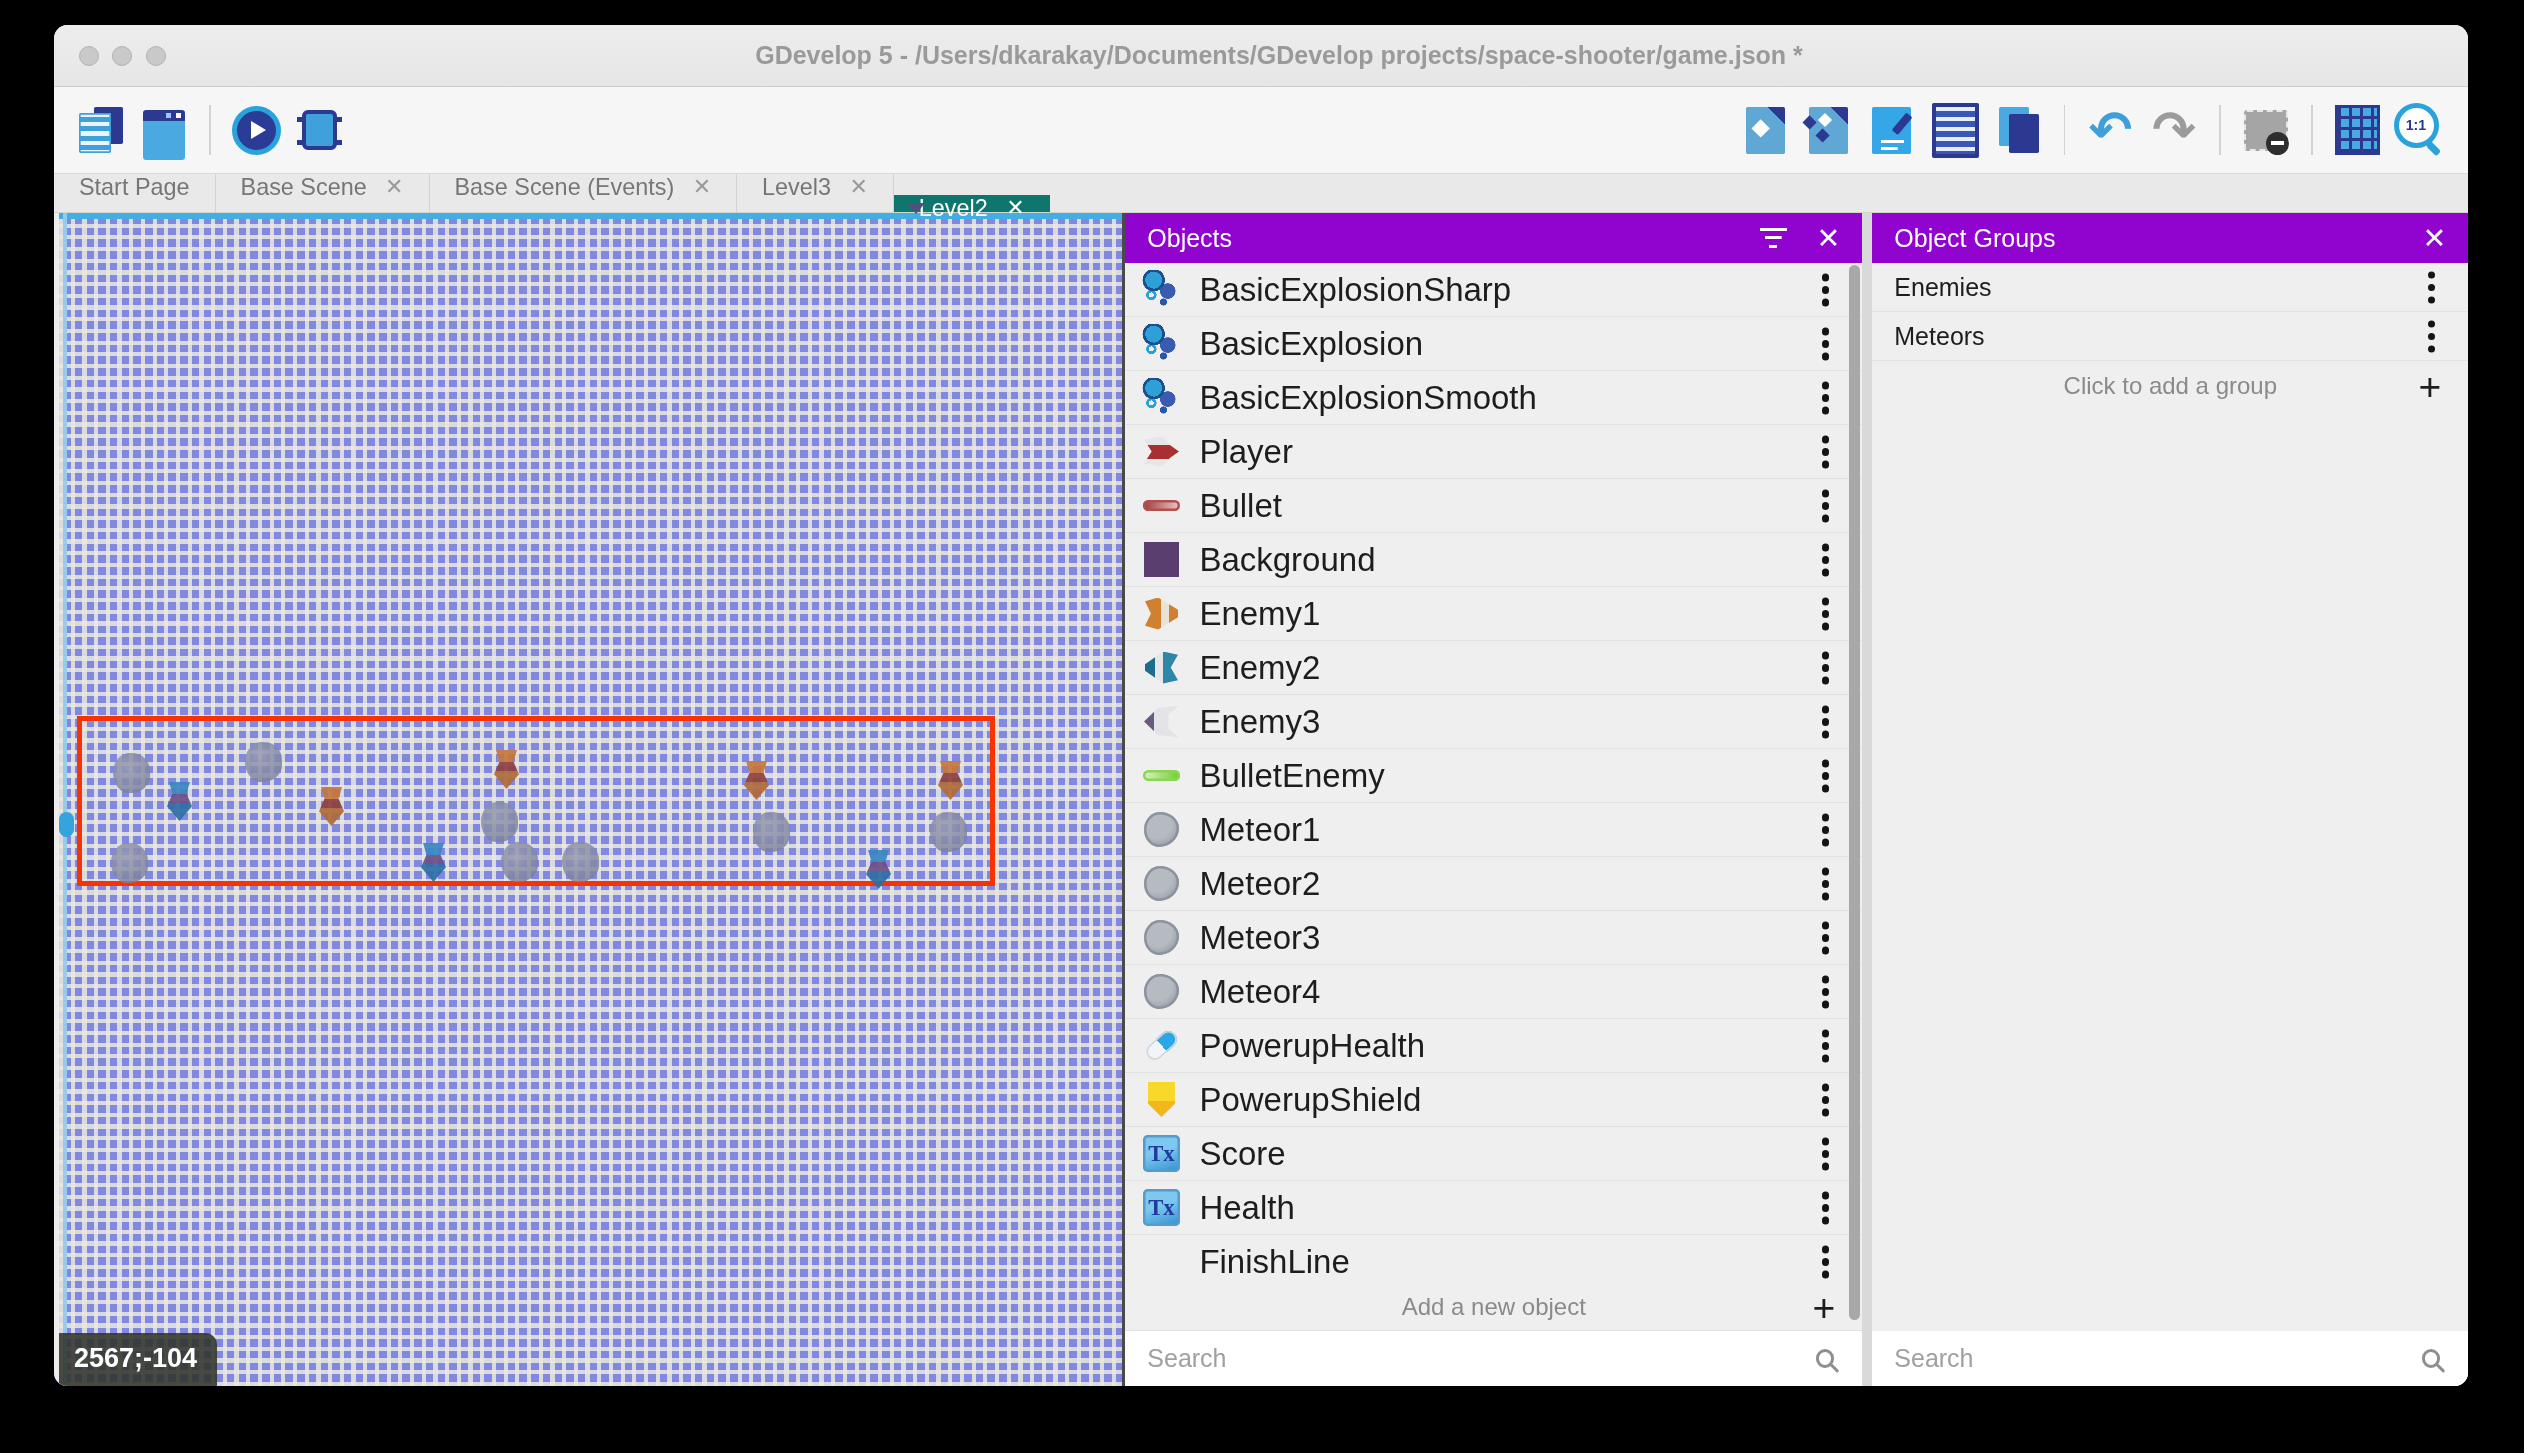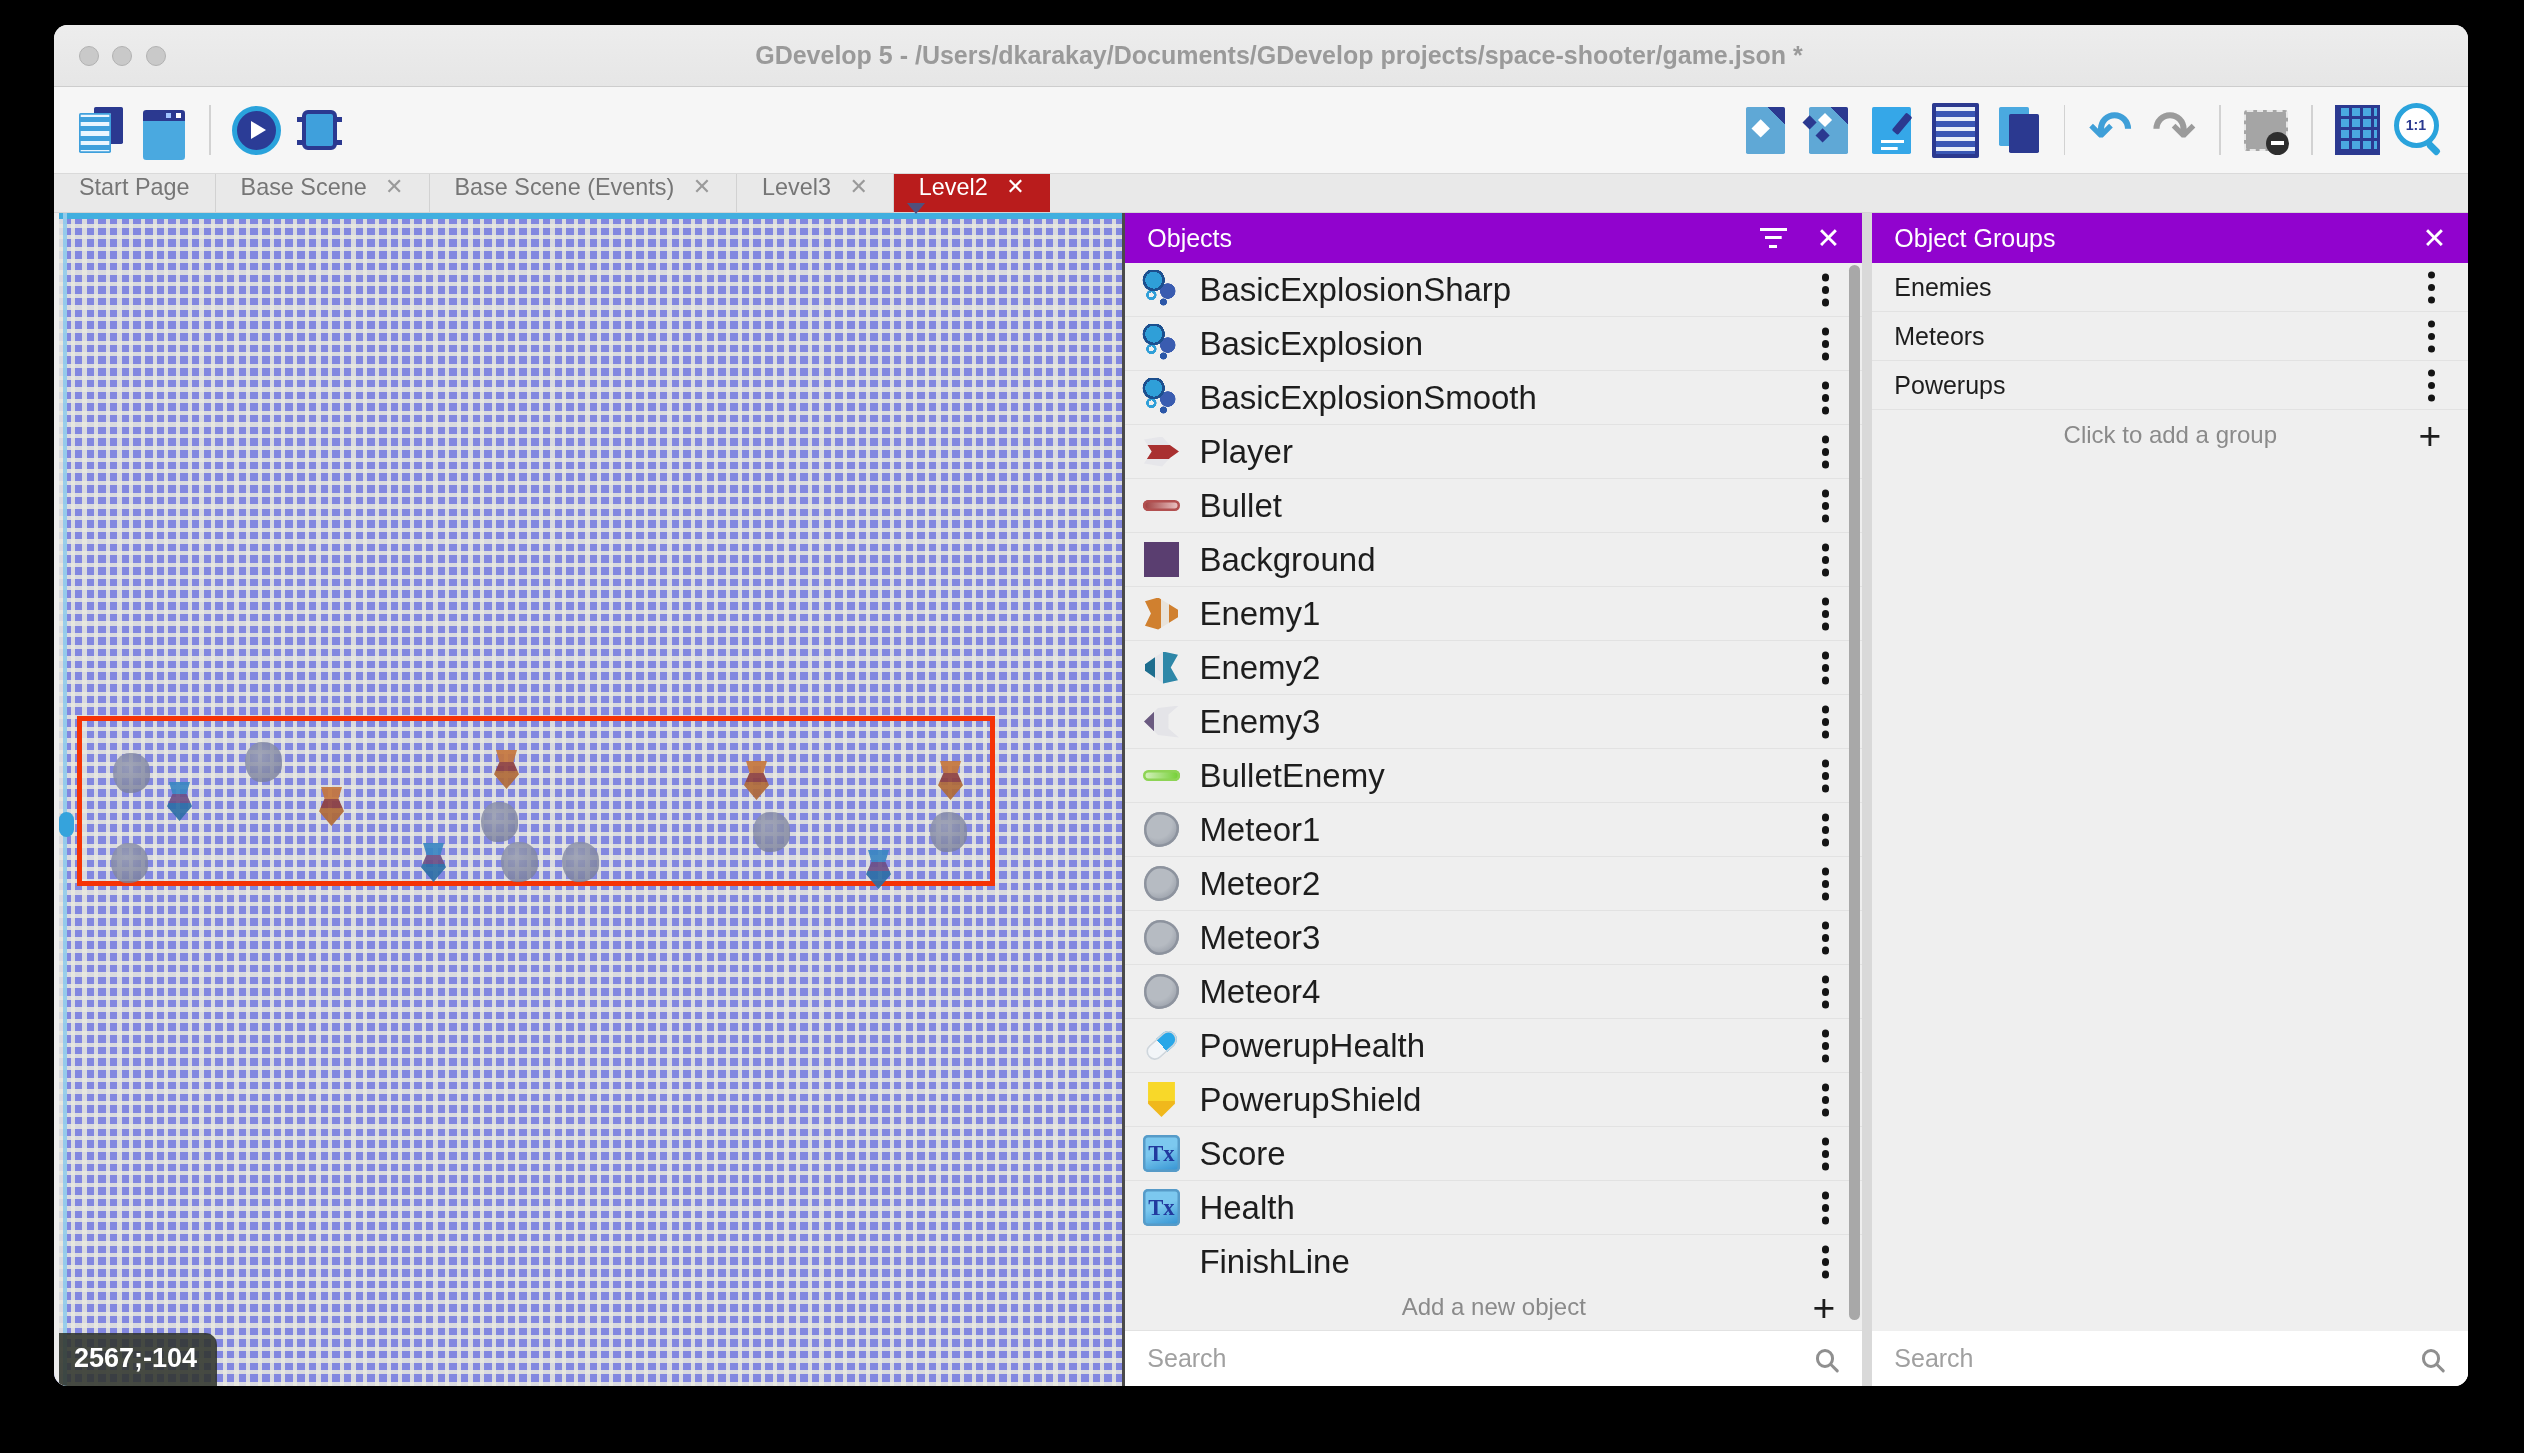--- a/index.html
+++ b/index.html
@@ -62,21 +62,21 @@
     color:#2b3990;font-size:14.2px;font-weight:bold;display:flex;align-items:center;justify-content:center;margin:-5px 5px 5px -5px;}
   .ticon-zoom-1-1::after{content:"";position:absolute;right:5px;bottom:3.3px;width:15px;height:6.7px;background:#2aa3dc;
     transform:rotate(45deg);border-radius:2.5px;}
 
   
   .tabbar{height:39px;flex:none;background:#e9e9e9;display:flex;align-items:stretch;border-bottom:0.8px solid #d4d4d4;
     position:relative;z-index:5;}
   .tab{display:flex;align-items:flex-start;gap:18.4px;padding:0 25px;font-size:23.4px;color:#767676;
     border-right:0.8px solid #d2d2d2;position:relative;cursor:default;}
   .tab .x{font-size:22px;color:#9a9a9a;}
-  .tab.active{background:#b91c1c;color:#fff;border-right:none;}
+  .tab.active{background:#0f766e;color:#fff;border-right:none;margin-top:21px;}
   .tab.active .x{color:#fff;}
   .tab.active::after{content:"";position:absolute;left:13.4px;bottom:-11px;
     border:9.2px solid transparent;border-top:11.7px solid #50507c;}
 
   
   .content{flex:1;display:flex;min-height:0;}
 
   
   .canvas{width:1068px;flex:none;position:relative;overflow:hidden;border-left:5px solid #ededed;
     background:
@@ -381,24 +381,20 @@
       </div>
       <div id="grp-list">
           <div class="grp-row">
             <span class="grp-label">Enemies</span>
             <span class="kebab"></span>
           </div>
           <div class="grp-row">
             <span class="grp-label">Meteors</span>
             <span class="kebab"></span>
           </div>
-          <div class="grp-row">
-            <span class="grp-label">Powerups</span>
-            <span class="kebab"></span>
-          </div>
         </div>
       <div class="grp-add">
         <span class="add-label">Click to add a group</span>
         <span class="plus">+</span>
       </div>
       <div class="spacer"></div>
       <div class="searchbar">
         <input type="text" placeholder="Search" style="">
         <span class="mag"></span>
       </div>

